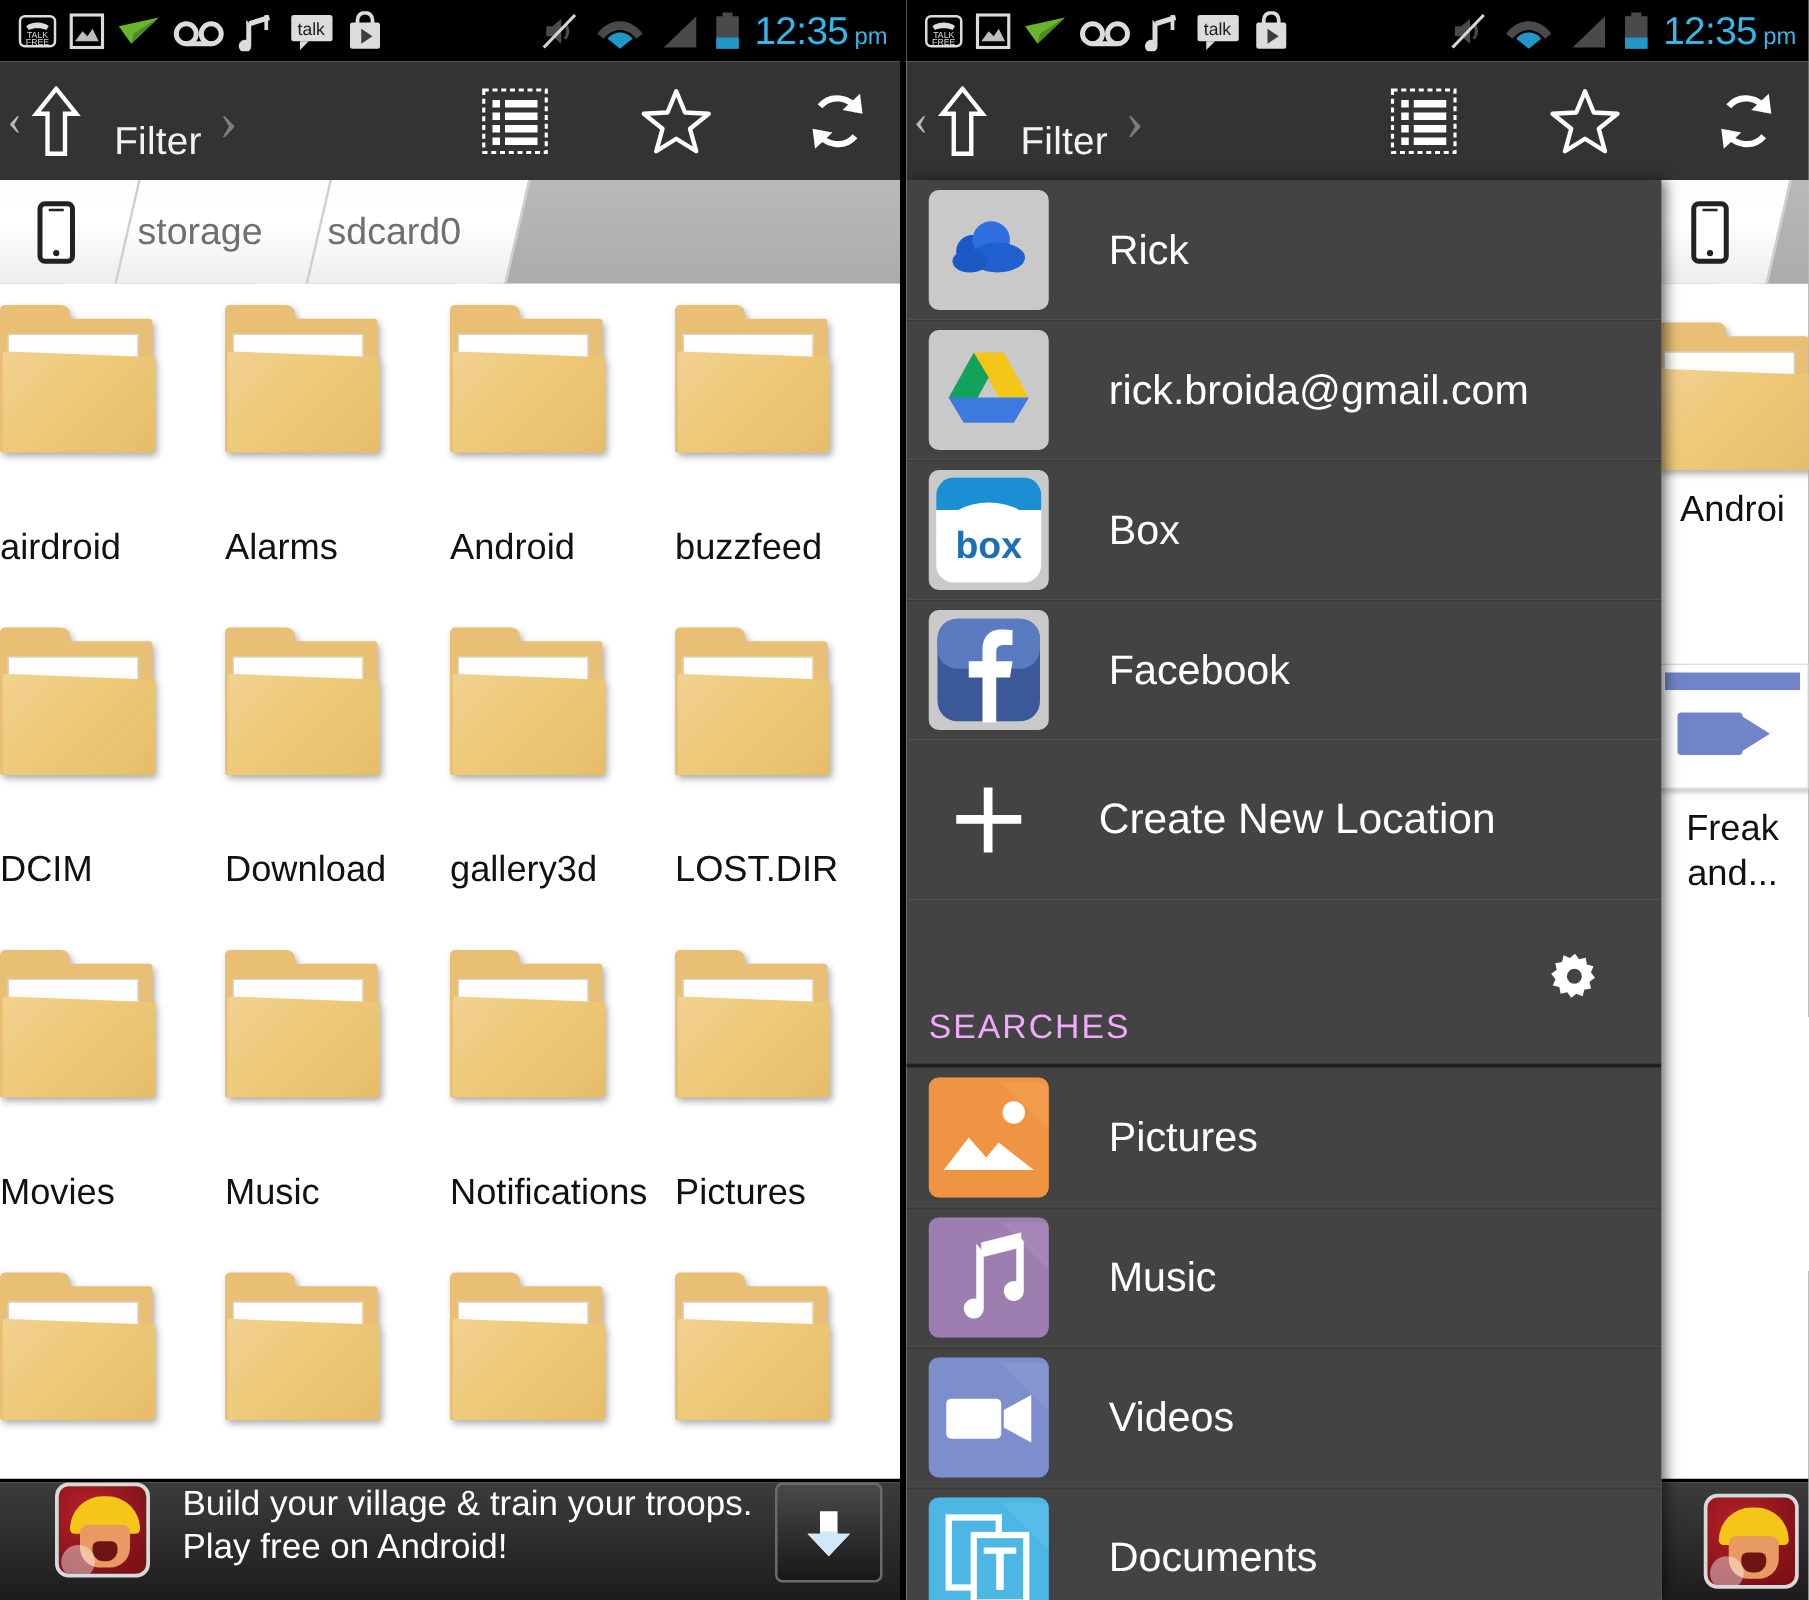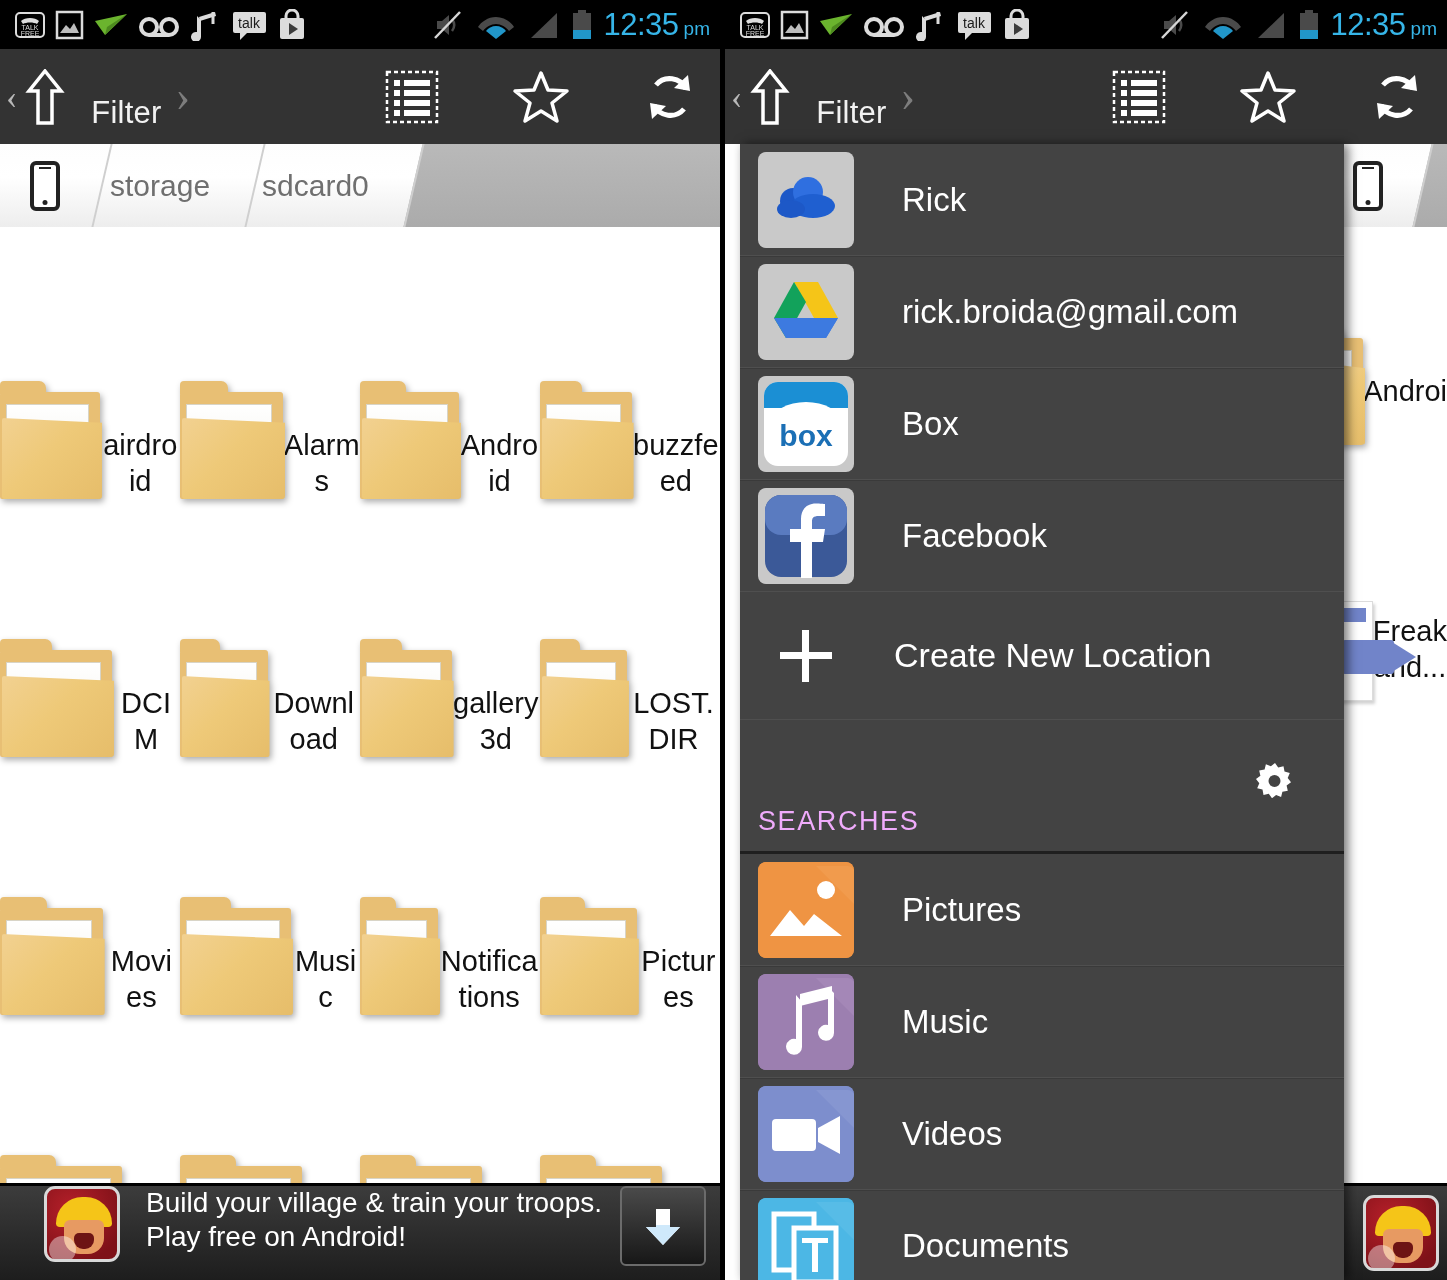--- a/index.html
+++ b/index.html
@@ -68,21 +68,21 @@
   .phone-glyph:after{ content:""; position:absolute; left:50%; transform:translateX(-50%);
     bottom:2px; width:5px; height:5px; border-radius:50%; background:#222; }
 
   
   .filegrid{
     position:absolute; left:0; right:0; top:227px; bottom:0;
     background:#ffffff; display:grid;
     grid-template-columns:repeat(4,1fr);
     grid-auto-rows:258px; padding-top:14px;
   }
-  .fileitem{ display:flex; flex-direction:row; align-items:flex-end; }
+  .fileitem{ display:flex; flex-direction:column; align-items:flex-start;gap:44px; }
   .flabel{ font-size:29px; color:#111; text-align:center; margin-top:14px;
            line-height:1.25; max-width:165px; word-break:break-word; }
 
   .folder{ width:122px; height:107px; position:relative; margin-top:14px;
     filter:drop-shadow(2px 3px 3px rgba(0,0,0,.32)); }
   .folder .back{ position:absolute; inset:0; background:#e8bf74;
     border-radius:3px 3px 2px 2px; }
   .folder .back:before{ content:""; position:absolute; left:0; top:-11px;
     width:46%; height:13px; background:#e8bf74; border-radius:4px 7px 0 0; }
   .folder .paper{ position:absolute; left:6px; right:11px; top:12px; bottom:16px;
@@ -110,21 +110,21 @@
     background:#6d1414; border-radius:5px 5px 9px 9px; }
   .ad-icon .ibadge{ position:absolute; left:2px; bottom:-4px; width:27px; height:27px;
     border-radius:50%; background:rgba(255,255,255,.42); }
   .ad-text{ margin-left:26px; color:#fff; font-size:28px; line-height:1.2; }
   .ad-dl{ margin-left:auto; width:86px; height:80px; border-radius:6px;
     background:linear-gradient(#4a4a4a,#171717); border:2px solid #6b6b6b;
     display:flex; align-items:center; justify-content:center; }
 
   
   .drawer{
-    position:absolute; top:144px; left:15px; width:604px; bottom:0;
+    position:absolute; top:144px; left:0; width:604px; bottom:0;
     background:#434343; overflow:hidden; z-index:6;
     box-shadow:4px 0 10px rgba(0,0,0,.55);
   }
   .drawer-row{
     height:112px; display:flex; align-items:center; padding:0 18px;
     border-bottom:1px solid #4f4f4f; position:relative;
   }
   .drawer-row + .drawer-row{ border-top:1px solid #3a3a3a; }
   .drow-icon{ width:96px; height:96px; flex:0 0 96px; border-radius:8px;
     background:#c9c9c9; display:flex; align-items:center; justify-content:center;
@@ -145,21 +145,21 @@
 
   
   .peek{
     position:absolute; top:144px; left:604px; right:0; bottom:0;
     background:#fff; overflow:hidden; z-index:2;
   }
   .peek-crumb{ height:83px; background:linear-gradient(#b9b9b9,#ababab);
     display:flex; align-items:stretch; }
   .peek-crumb .crumb{ padding:0 22px 0 24px; }
   .peek-grid{ padding-top:28px; display:flex; flex-direction:column; gap:0; }
-  .peek-item{ height:258px; display:flex; flex-direction:row; align-items:center;
+  .peek-item{ height:258px; display:flex; flex-direction:column; align-items:center;
     margin-left:-4px; }
   .peek-label{ font-size:29px; color:#111; text-align:center; margin-top:14px;
     line-height:1.25; width:150px; }
   .vidthumb{ width:122px; height:100px; background:#fff; border:1px solid #dcdcdc;
     position:relative; margin-top:18px; box-shadow:2px 3px 3px rgba(0,0,0,.18); }
   .vidthumb .bar{ position:absolute; left:6px; right:6px; top:6px; height:14px;
     background:#7184c9; }
   .vidthumb .cam{ position:absolute; left:16px; top:38px; width:52px; height:34px;
     background:#7184c9; border-radius:3px; }
   .vidthumb .lens{ position:absolute; left:66px; top:40px; width:0; height:0;

